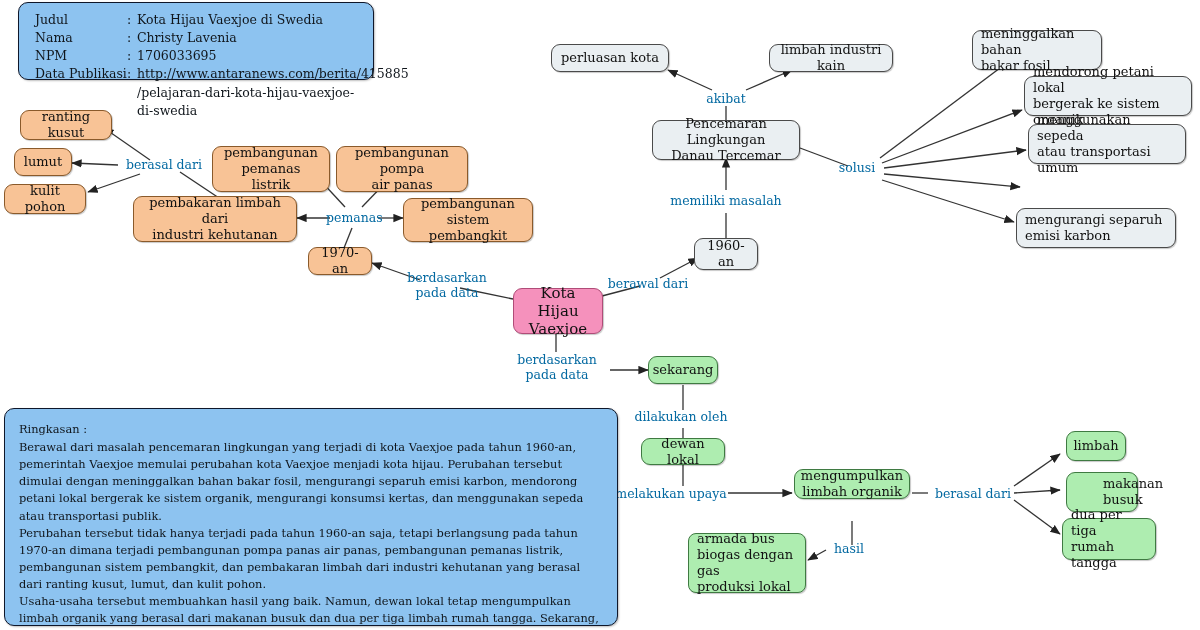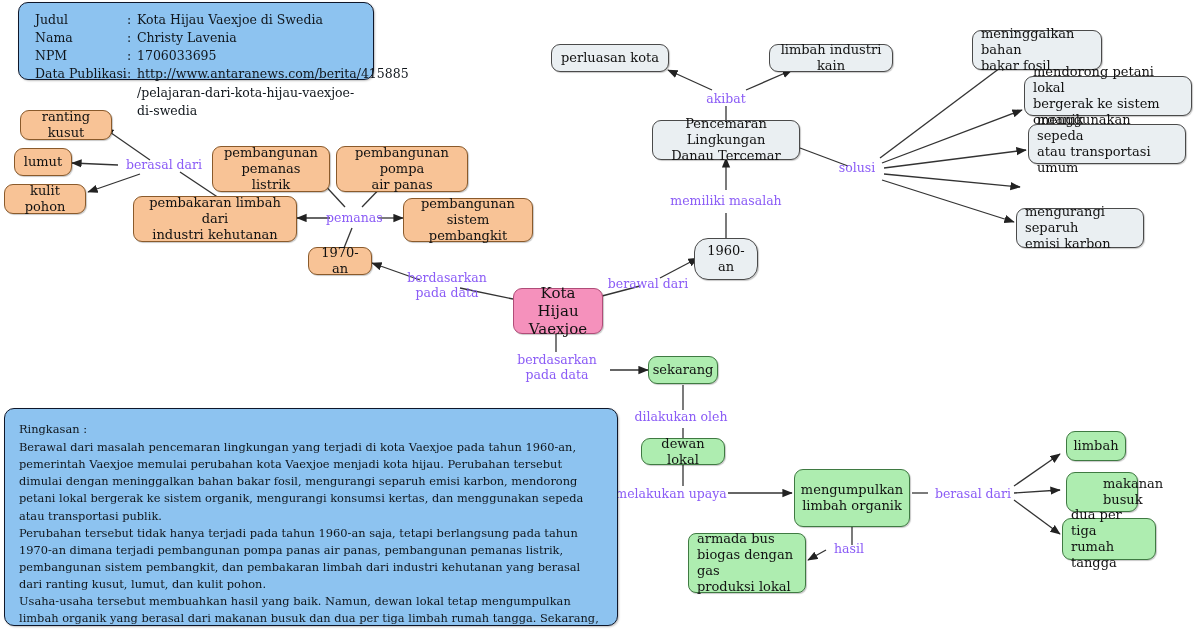--- a/index.html
+++ b/index.html
@@ -74,21 +74,21 @@
     padding: 12px 14px 10px 14px;
     font-size: 11.4px;
     line-height: 1.5;
   }
   .summary-title { margin-bottom: 1px; }
   .summary-para { margin: 0 0 0 0; }
 
   .edge-label {
     position: absolute;
     font-size: 12.5px;
-    color: #8b5cf6;
+    color: #0369a1;
     background: transparent;
     white-space: pre-line;
     text-align: center;
     line-height: 1.2;
   }
 </style>
 </head>
 <body>
 
 <div id="canvas">
@@ -193,47 +193,47 @@
 air panas</div>
 
   <div class="node n-orange" style="left:403px; top:198px; width:130px; height:44px;">pembangunan sistem
 pembangkit</div>
 
   <div class="node n-orange" style="left:308px; top:247px; width:64px; height:28px;">1970-an</div>
 
   <div class="node n-pink" style="left:513px; top:288px; width:90px; height:46px;">Kota Hijau
 Vaexjoe</div>
 
-  <div class="node n-gray" style="left:694px; top:238px; width:64px; height:42px;border-radius:14px;">1960-an</div>
+  <div class="node n-gray" style="left:694px; top:238px; width:64px; height:32px;">1960-an</div>
 
   <div class="node n-gray" style="left:652px; top:120px; width:148px; height:40px;">Pencemaran Lingkungan
 Danau Tercemar</div>
 
   <div class="node n-gray" style="left:551px; top:44px; width:118px; height:28px;">perluasan kota</div>
 
   <div class="node n-gray" style="left:769px; top:44px; width:124px; height:28px;">limbah industri kain</div>
 
   <div class="node n-gray left-align" style="left:972px; top:30px; width:130px; height:40px;">meninggalkan bahan
 bakar fosil</div>
 
   <div class="node n-gray left-align" style="left:1024px; top:76px; width:168px; height:40px;">mendorong petani lokal
 bergerak ke sistem organik</div>
 
   <div class="node n-gray left-align" style="left:1028px; top:124px; width:158px; height:40px;">menggunakan sepeda
 atau transportasi umum</div>
 
 
-  <div class="node n-gray left-align" style="left:1016px; top:208px; width:128px; height:40px;">mengurangi separuh
+  <div class="node n-gray left-align" style="left:1016px; top:208px; width:160px; height:40px;">mengurangi separuh
 emisi karbon</div>
 
   <div class="node n-green" style="left:648px; top:356px; width:70px; height:28px;">sekarang</div>
 
   <div class="node n-green" style="left:641px; top:438px; width:84px; height:27px;">dewan lokal</div>
 
-  <div class="node n-green" style="left:794px; top:469px; width:116px; height:58px;">mengumpulkan
+  <div class="node n-green" style="left:794px; top:469px; width:116px; height:30px;">mengumpulkan
 limbah organik</div>
 
   <div class="node n-green left-align" style="left:688px; top:533px; width:118px; height:60px;border-radius:8px;">armada bus
 biogas dengan gas
 produksi lokal</div>
 
   <div class="node n-green" style="left:1066px; top:431px; width:60px; height:30px;">limbah</div>
 
   <div class="node n-green left-align" style="left:1066px; top:472px; width:72px; height:40px;padding-left:36px;">makanan
 busuk</div>

